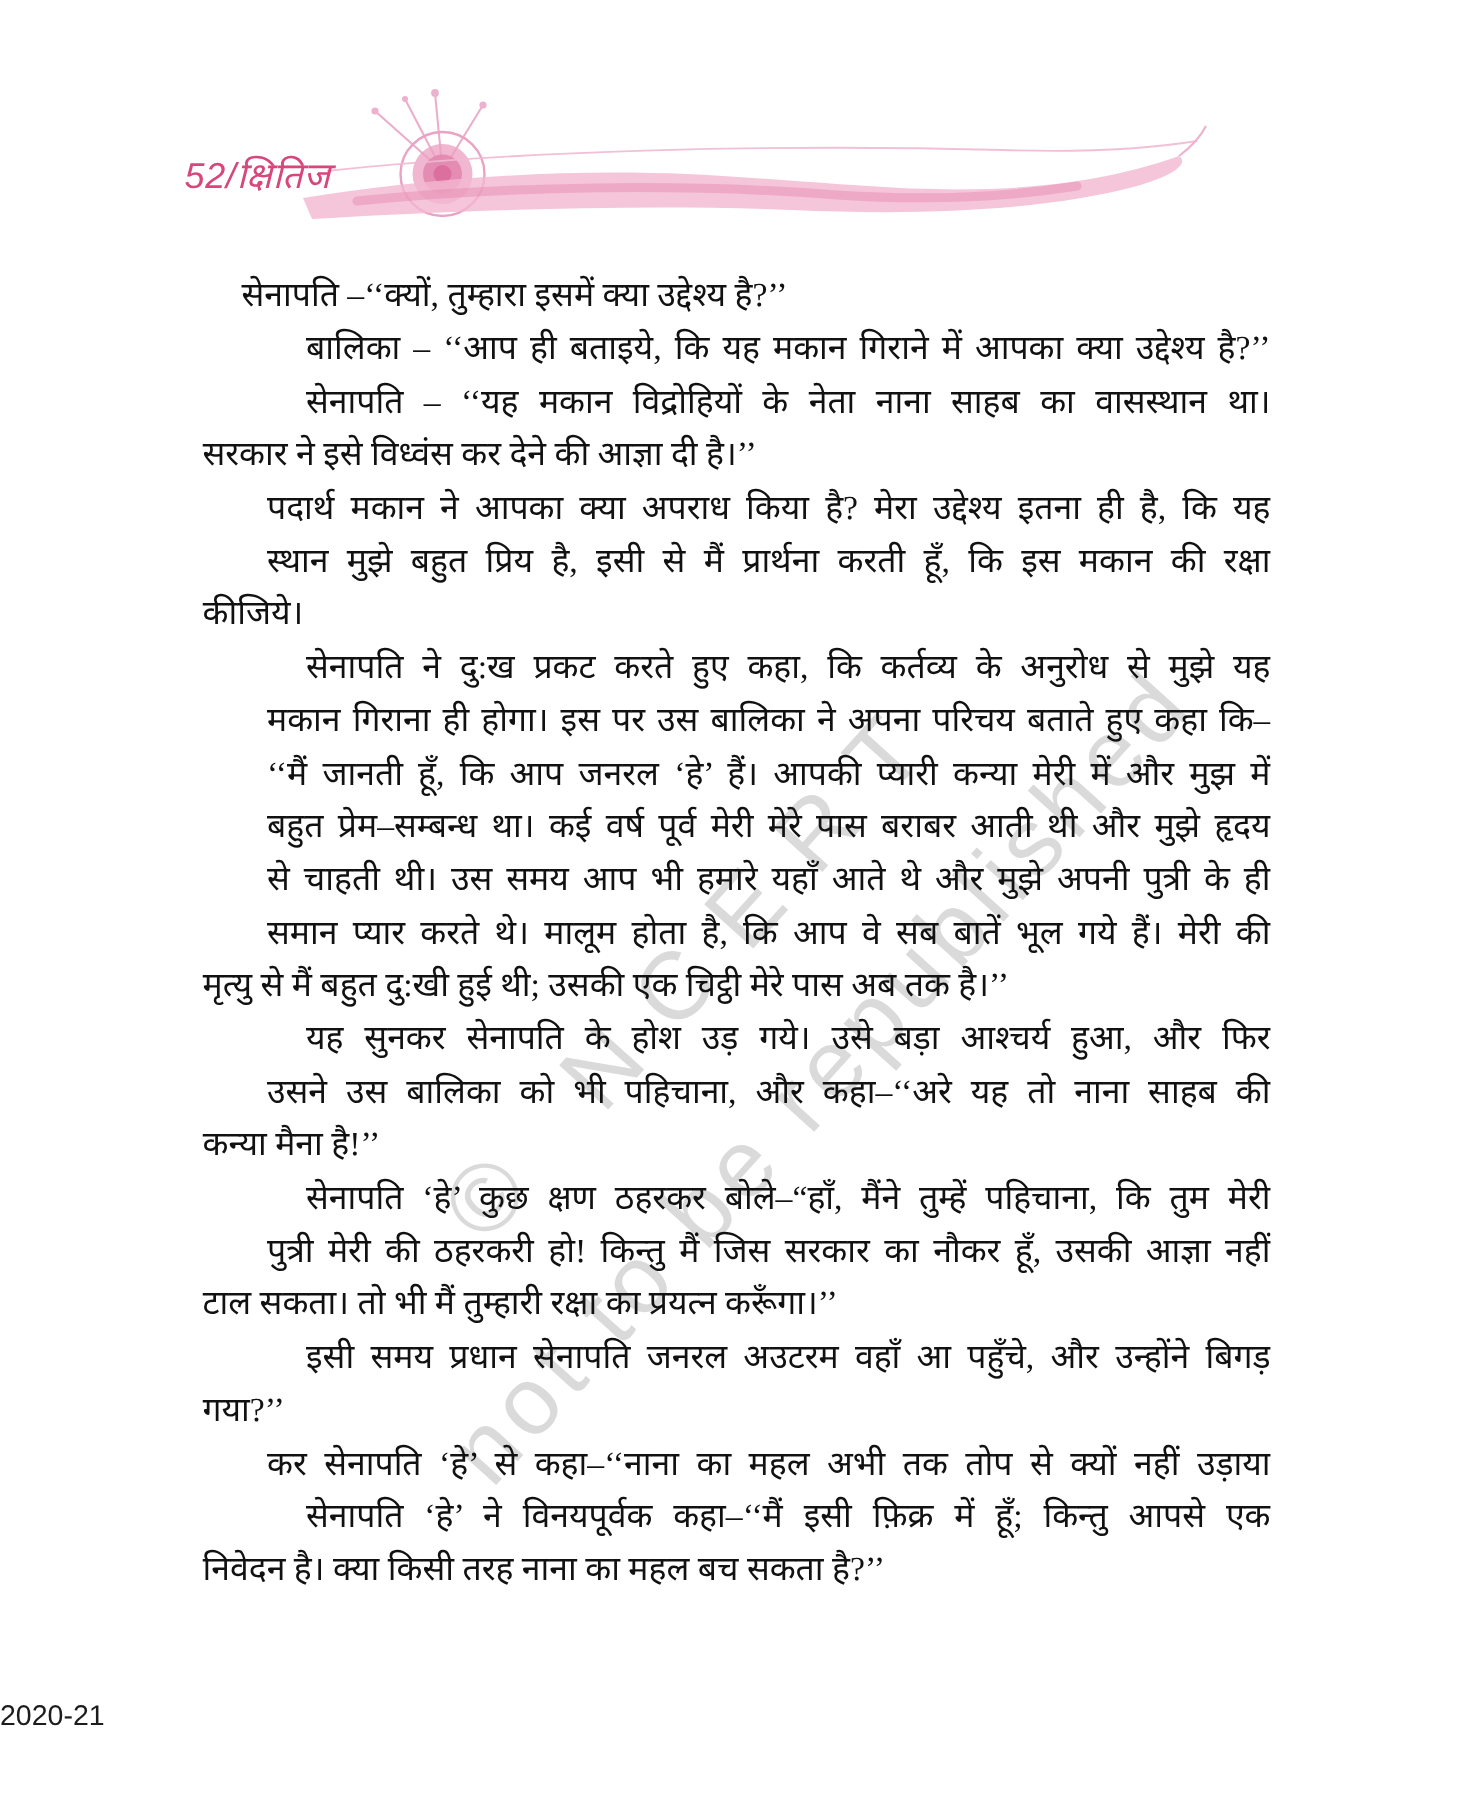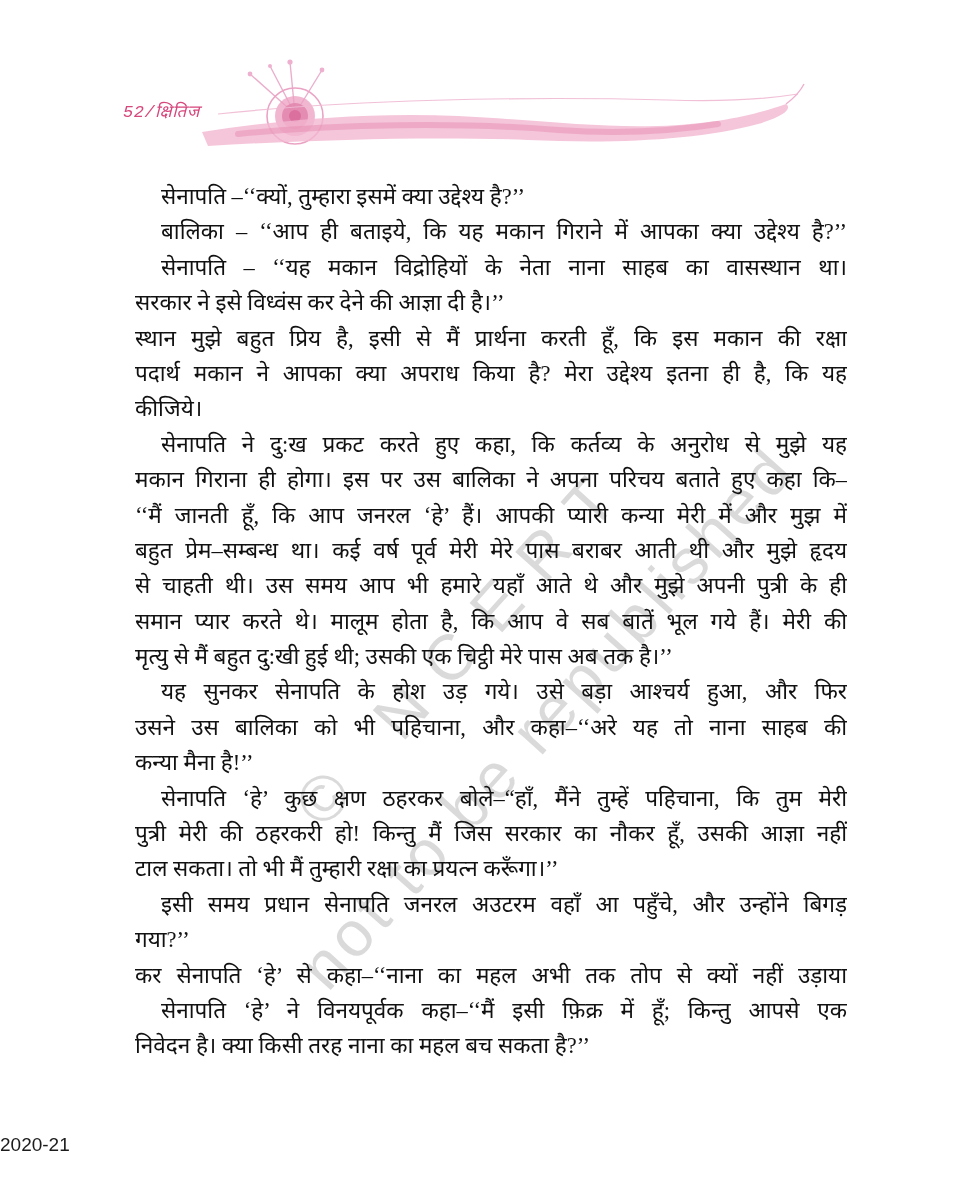--- a/index.html
+++ b/index.html
@@ -6,22 +6,22 @@
   body{
     width:974px;height:1200px;position:relative;overflow:hidden;
     background:#ffffff;
     font-family:"Liberation Serif","DejaVu Serif",serif;
   }
   .page{position:absolute;inset:0;background:var(--bg,#ffffff);}
 
   
   .page-label{
     position:absolute;left:123px;top:99px;
-    font-family:Liberation Mono, monospace;font-style:italic;
-    font-size:17px;color:var(--pink,#d6477c);letter-spacing:.5px;
+    font-family:Liberation Sans, sans-serif;font-style:italic;
+    font-size:24px;color:var(--pink,#d6477c);letter-spacing:.5px;
     z-index:3;white-space:nowrap;
   }
   .decoration{position:absolute;left:198px;top:52px;width:610px;height:112px;z-index:1;}
 
   
   .watermark{
     position:absolute;left:505px;top:680px;z-index:0;
     transform:translate(-50%,-50%) rotate(-48deg);
     text-align:center;color:var(--wm,#bdbdbd);opacity:.55;
     font-family:"Liberation Sans","DejaVu Sans",sans-serif;
@@ -30,21 +30,21 @@
   .wm-line1{font-size:64px;letter-spacing:26px;line-height:112px;}
   .wm-line2{font-size:64px;letter-spacing:5px;line-height:112px;}
 
   
   .text-column{position:absolute;left:135px;top:179px;width:712px;z-index:2;}
   .t-line{
     height:35.4px;line-height:35.4px;font-size:22.5px;
     color:var(--ink,#111111);overflow:hidden;white-space:nowrap;
     font-family:"Liberation Serif","DejaVu Serif",serif;
   }
-  .t-line.justify{white-space:normal;text-align:justify;text-align-last:justify;}
+  .t-line.justify{white-space:normal;text-align:justify;text-align-last:justify;margin-left:43px;}
   .t-line.indent{padding-left:26px;}
 
   
   .footer-label{
     position:absolute;left:0;right:0;top:1134px;text-align:left;
     font-family:"Liberation Sans","DejaVu Sans",sans-serif;
     font-size:19px;color:#1c1c1c;z-index:2;
   }
 </style>
 </head>
@@ -87,22 +87,22 @@
     <path d="M588,52 C596,46 602,40 606,32" fill="none" stroke="#eeb0cf" stroke-width="1.4"></path>
   </svg>
 
   <div class="page-label">52/क्षितिज</div>
 
   <div class="text-column">
       <div class="t-line indent">सेनापति –‘‘क्यों, तुम्हारा इसमें क्या उद्देश्य है?’’</div>
       <div class="t-line justify indent">बालिका – ‘‘आप ही बताइये, कि यह मकान गिराने में आपका क्या उद्देश्य है?’’</div>
       <div class="t-line justify indent">सेनापति – ‘‘यह मकान विद्रोहियों के नेता नाना साहब का वासस्थान था।</div>
       <div class="t-line">सरकार ने इसे विध्वंस कर देने की आज्ञा दी है।’’</div>
+      <div class="t-line justify">पदार्थ मकान ने आपका क्या अपराध किया है? मेरा उद्देश्य इतना ही है, कि यह</div>
       <div class="t-line justify">स्थान मुझे बहुत प्रिय है, इसी से मैं प्रार्थना करती हूँ, कि इस मकान की रक्षा</div>
-      <div class="t-line justify">पदार्थ मकान ने आपका क्या अपराध किया है? मेरा उद्देश्य इतना ही है, कि यह</div>
       <div class="t-line">कीजिये।</div>
       <div class="t-line justify indent">सेनापति ने दु:ख प्रकट करते हुए कहा, कि कर्तव्य के अनुरोध से मुझे यह</div>
       <div class="t-line justify">मकान गिराना ही होगा। इस पर उस बालिका ने अपना परिचय बताते हुए कहा कि–</div>
       <div class="t-line justify">‘‘मैं जानती हूँ, कि आप जनरल ‘हे’ हैं। आपकी प्यारी कन्या मेरी में और मुझ में</div>
       <div class="t-line justify">बहुत प्रेम–सम्बन्ध था। कई वर्ष पूर्व मेरी मेरे पास बराबर आती थी और मुझे हृदय</div>
       <div class="t-line justify">से चाहती थी। उस समय आप भी हमारे यहाँ आते थे और मुझे अपनी पुत्री के ही</div>
       <div class="t-line justify">समान प्यार करते थे। मालूम होता है, कि आप वे सब बातें भूल गये हैं। मेरी की</div>
       <div class="t-line">मृत्यु से मैं बहुत दु:खी हुई थी; उसकी एक चिट्ठी मेरे पास अब तक है।’’</div>
       <div class="t-line justify indent">यह सुनकर सेनापति के होश उड़ गये। उसे बड़ा आश्चर्य हुआ, और फिर</div>
       <div class="t-line justify">उसने उस बालिका को भी पहिचाना, और कहा–‘‘अरे यह तो नाना साहब की</div>

